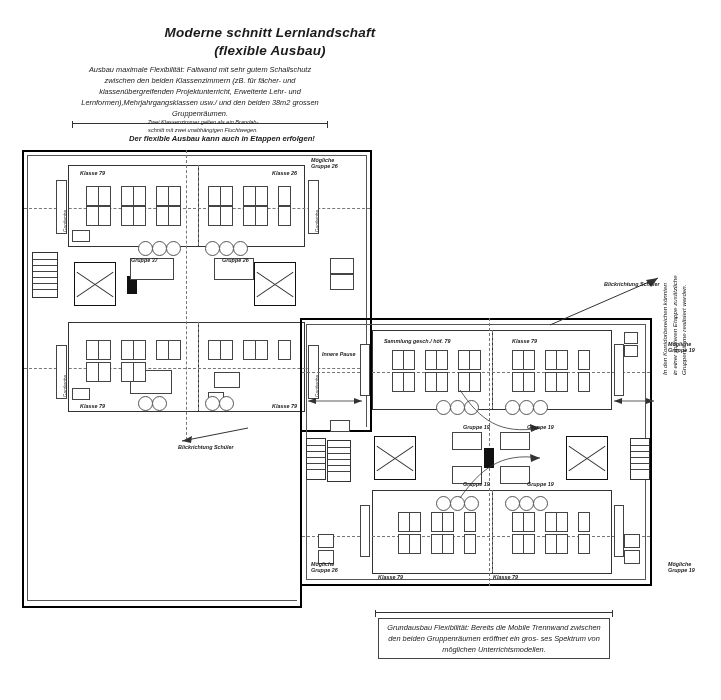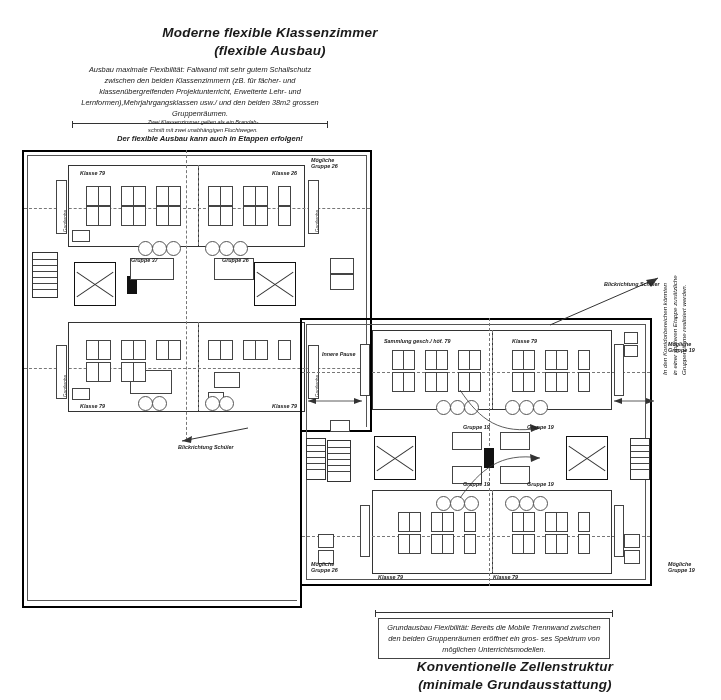--- a/index.html
+++ b/index.html
@@ -79,41 +79,40 @@
   .vert{
     transform-origin:0 0;
     white-space:nowrap;
   }
   svg{position:absolute;overflow:visible;}
 </style>
 </head>
 <body>
 
 <div class="abs ttl" style="left:60px;top:24px;width:420px;">
-  <span>Moderne flexible  Klassenzimmer</span><br>
+  <span>Moderne schnitt  Lernlandschaft</span><br>
   <span>(flexible Ausbau)</span>
 </div>
 
 <div class="abs note" style="left:75px;top:64px;width:250px;">
   <span>Ausbau maximale Flexibilität: Faltwand mit sehr gutem Schallschutz zwischen den beiden Klassenzimmern (zB. für fächer- und klassenübergreifenden Projektunterricht, Erweiterte Lehr- und Lernformen),Mehrjahrgangsklassen usw./ und den beiden 38m2 grossen Gruppenräumen.</span>
 </div>
 
 <div class="dim" style="left:72px;top:123px;width:256px;"></div>
 <div class="abs tiny" style="left:118px;top:110px;width:170px;white-space:pre-line;">
   <span>Zwei  Klassenzimmer  gelten  als  ein  Brandab-
 schnitt mit zwei  unabhängigen Fluchtwegen.</span>
 </div>
 
-<div class="abs hdr-note" style="left:60px;top:134px;width:300px;">
+<div class="abs hdr-note" style="left:72px;top:134px;width:300px;">
   <span>Der flexible Ausbau kann auch in Etappen erfolgen!</span>
 </div>
 
 <div class="abs ttl" style="left:350px;top:658px;width:330px;">
-  <span>Konventionelle Zellenstruktur</span><br>
-  <span>(minimale Grundausstattung)</span>
+  <br>
 </div>
 
 <div class="abs note" style="left:378px;top:618px;width:232px;border:.8px solid #444;padding:3px 4px;box-sizing:border-box;">
   <span>Grundausbau Flexibilität: Bereits die Mobile Trennwand zwischen den beiden Gruppenräumen eröffnet ein  gros- ses Spektrum von möglichen Unterrichtsmodellen.</span>
 </div>
 <div class="dim" style="left:375px;top:612px;width:238px;"></div>
 
 <div class="abs" style="left:651px;top:375px;width:210px;height:14px;">
   <div class="vert note" style="transform:rotate(-90deg);width:200px;white-space:pre-line;font-size:6.2px;text-align:left;">
     <span>In den Korridorbereichen könnten

